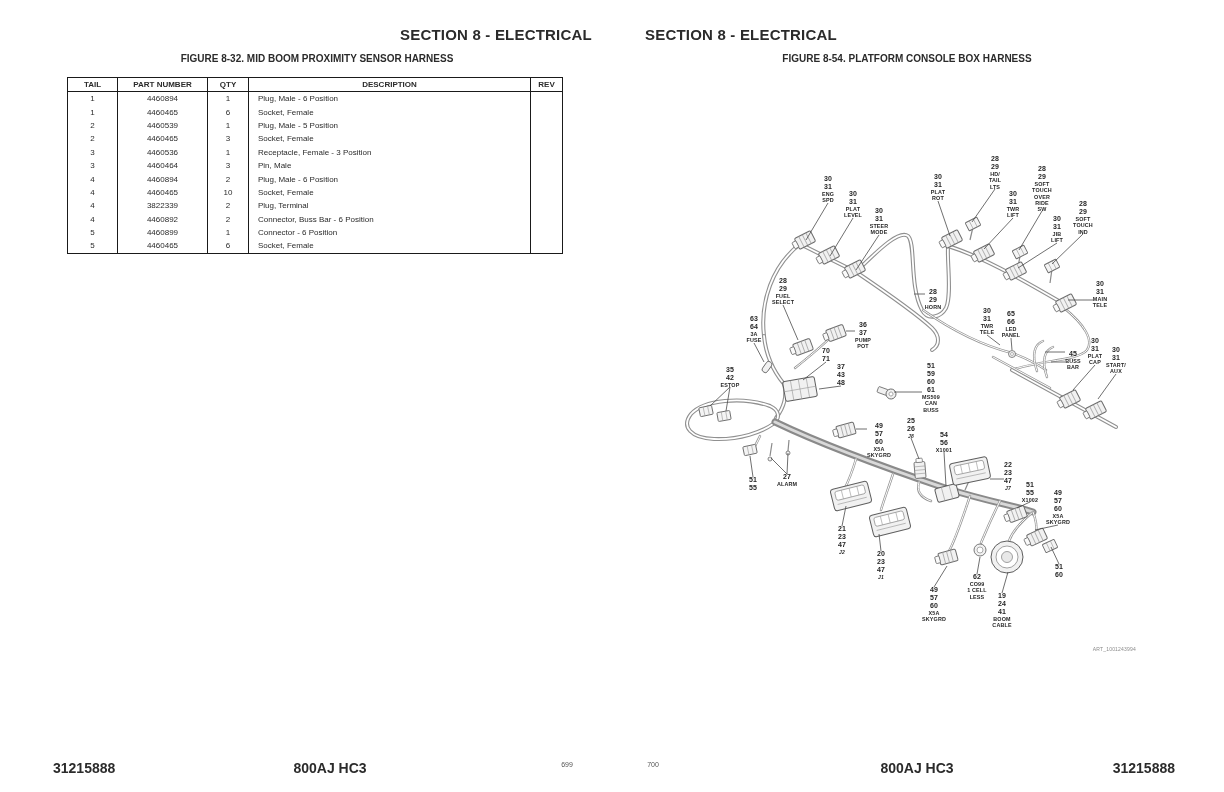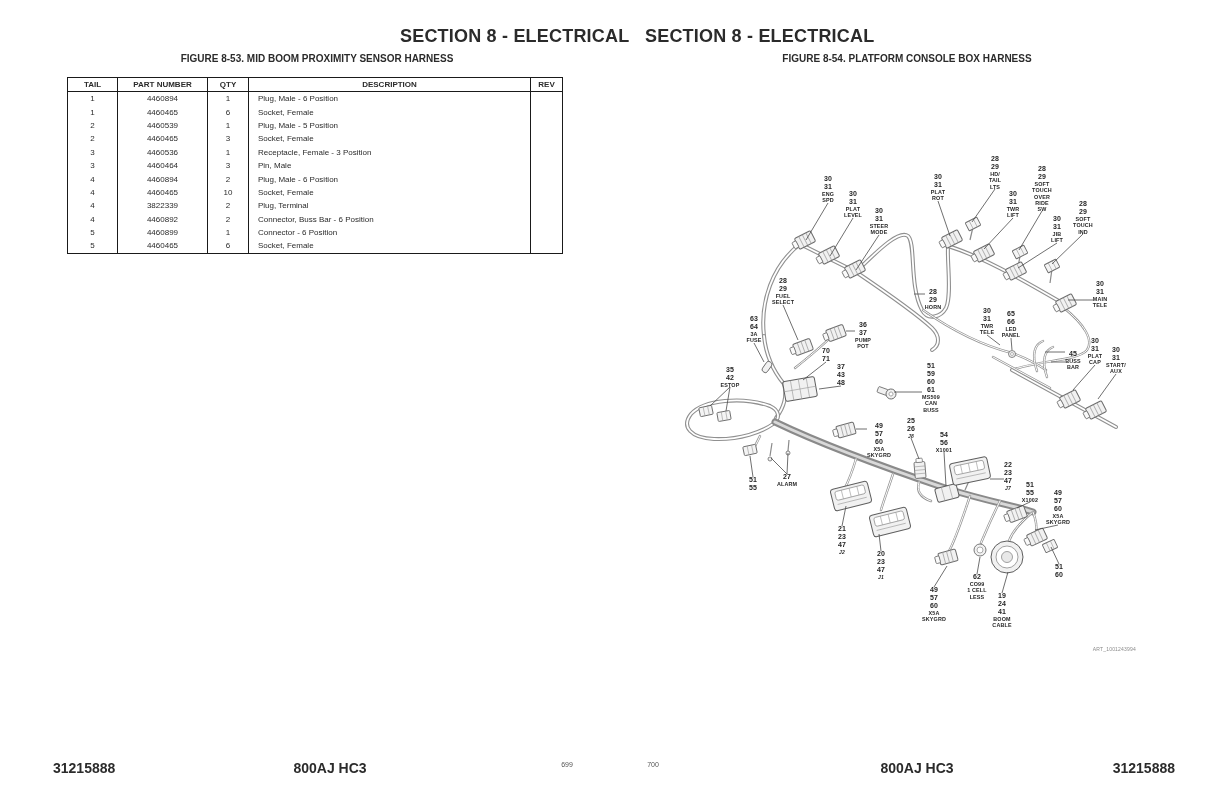--- a/index.html
+++ b/index.html
@@ -1,18 +1,18 @@
 <!DOCTYPE html>
 <html><head>
 <meta charset="utf-8">
 <style>
   html,body{margin:0;padding:0;background:#fff;}
   .spread{position:relative;width:1224px;height:792px;background:#fff;overflow:hidden;
           font-family:"Liberation Sans",sans-serif;color:#2b2b2b;}
-  .section-header{position:absolute;top:26px;font-size:18px;font-weight:bold;letter-spacing:.2px;white-space:nowrap;}
+  .section-header{position:absolute;top:26px;font-size:15px;font-weight:bold;letter-spacing:.2px;white-space:nowrap;}
   .fig-caption{position:absolute;top:53px;width:500px;text-align:center;font-size:10px;font-weight:bold;white-space:nowrap;}
   
   table.parts{position:absolute;left:67px;top:77px;width:495px;border-collapse:collapse;
               border:1.4px solid #1a1a1a;table-layout:fixed;}
   table.parts th{border-left:1px solid #1a1a1a;border-bottom:1px solid #1a1a1a;
                  font-size:8px;font-weight:bold;height:13px;padding:0;text-align:center;}
   table.parts td{border-left:1px solid #1a1a1a;font-size:8px;height:13.4px;padding:0;
                  text-align:center;white-space:nowrap;overflow:hidden;}
   table.parts th:first-child,table.parts td:first-child{border-left:none;}
   table.parts td.desc{text-align:left;padding-left:9px;}
@@ -40,21 +40,21 @@
   .stub{stroke:#8a8a8a;stroke-width:1.2;fill:none;}
   .leader{stroke:#4a4a4a;stroke-width:.8;}
 </style>
 </head>
 <body>
 
 <div class="spread">
 
   <div>
     <div class="section-header" style="left:400px;">SECTION 8 - ELECTRICAL</div>
-    <div class="fig-caption" style="left:67px;">FIGURE 8-53. MID BOOM PROXIMITY SENSOR HARNESS</div>
+    <div class="fig-caption" style="left:67px;">FIGURE 8-32. MID BOOM PROXIMITY SENSOR HARNESS</div>
 
     <table class="parts">
       <colgroup>
         <col style="width:50px">
           <col style="width:90px">
           <col style="width:41px">
         <col style="width:282px">
           <col style="width:32px">
       </colgroup>
       <thead>

